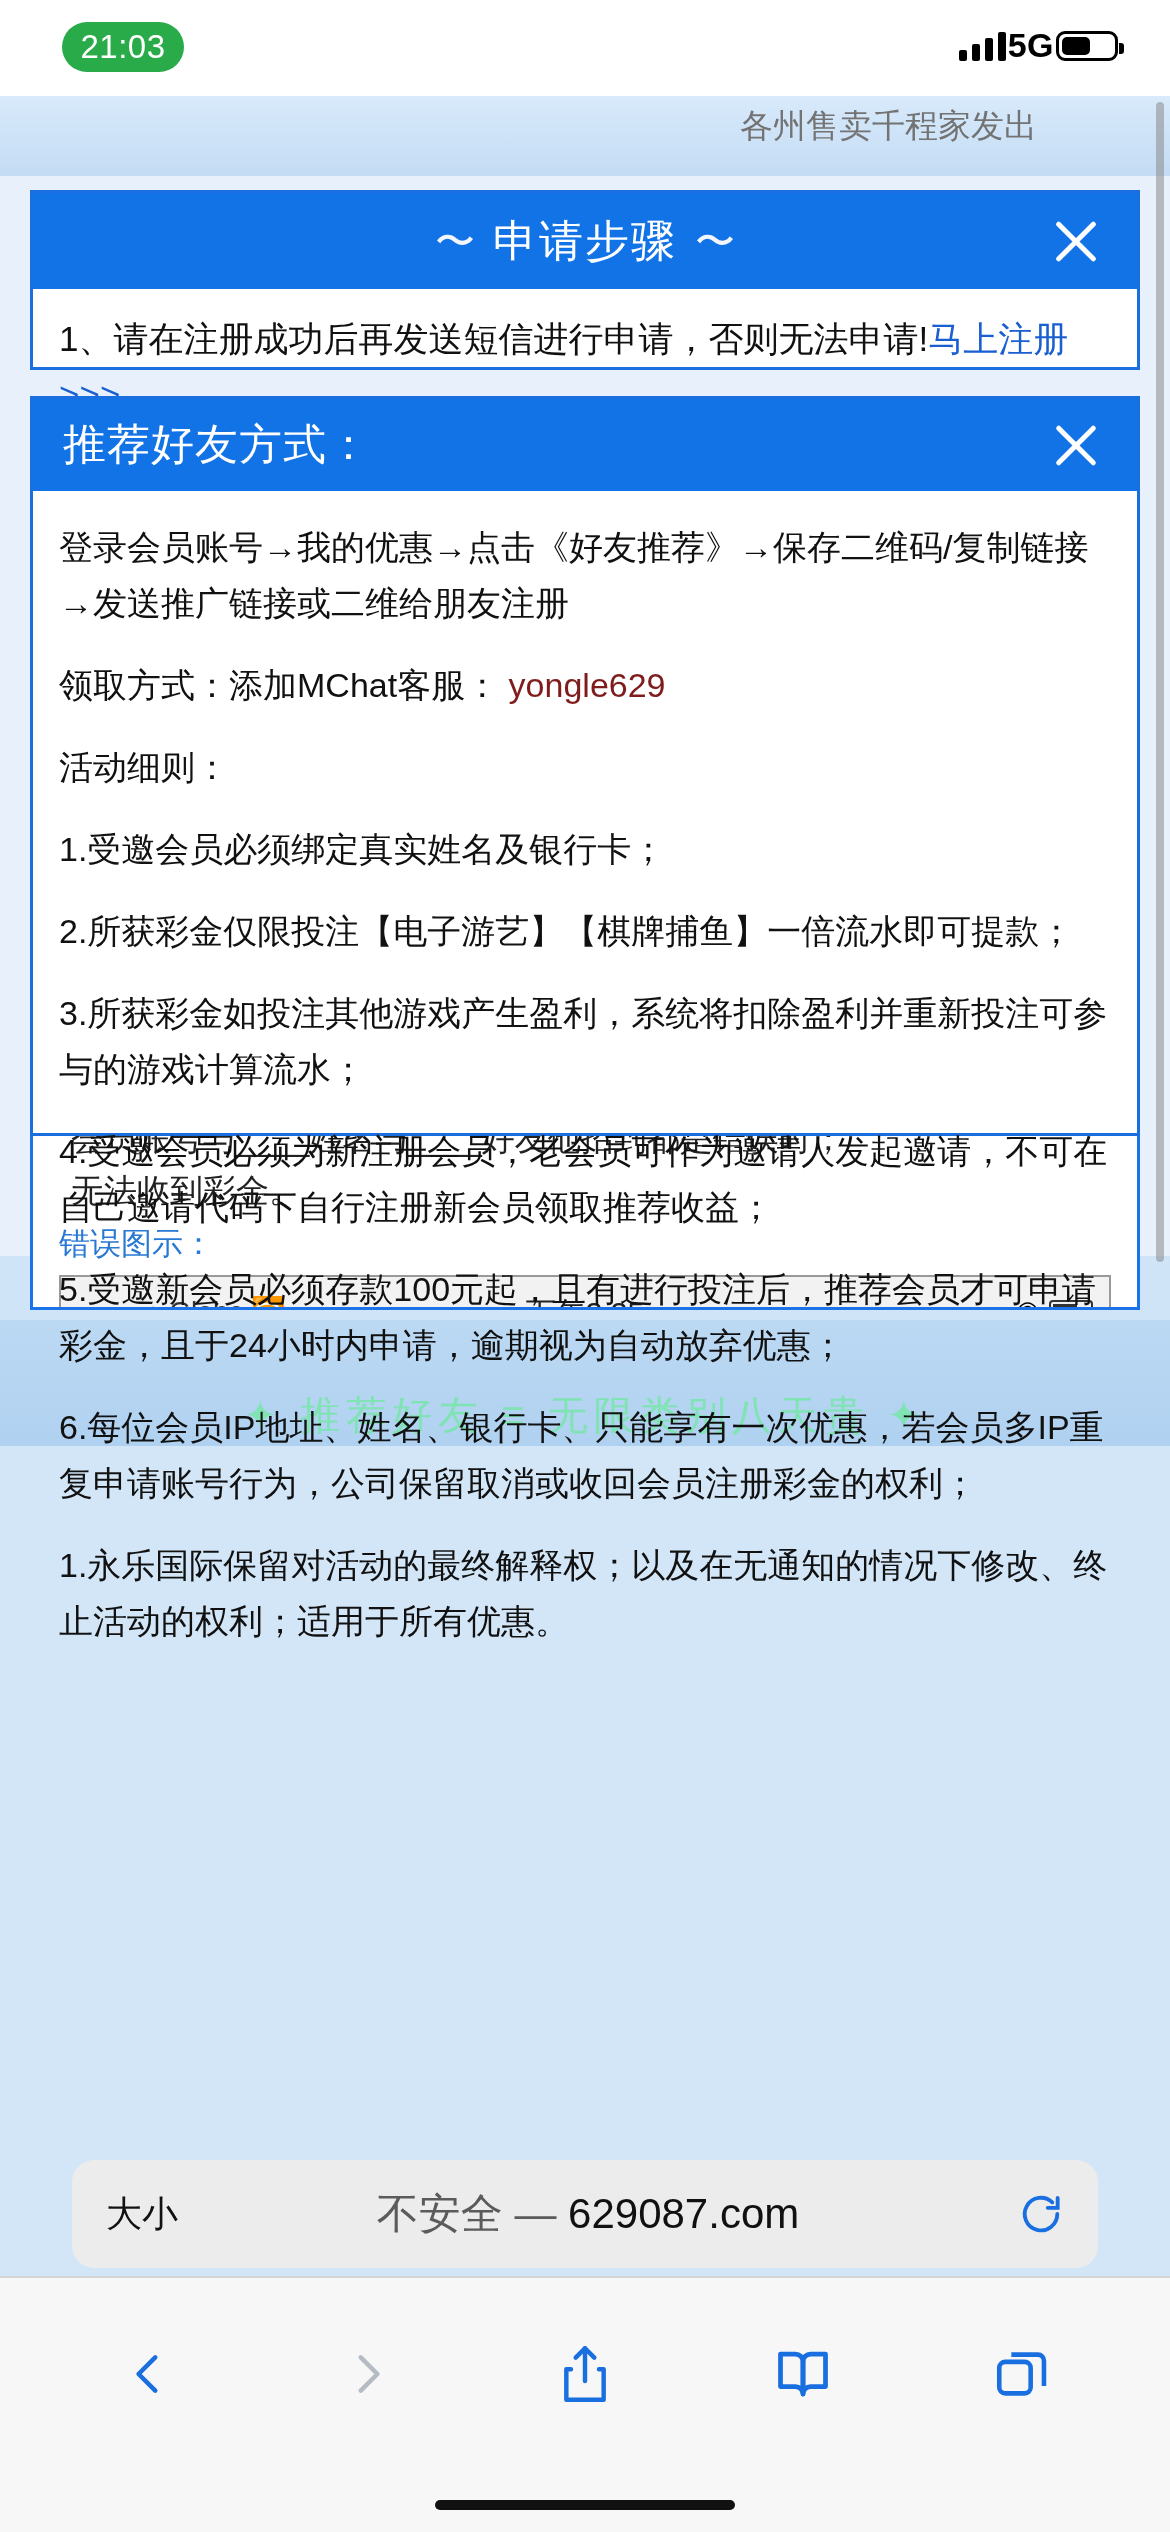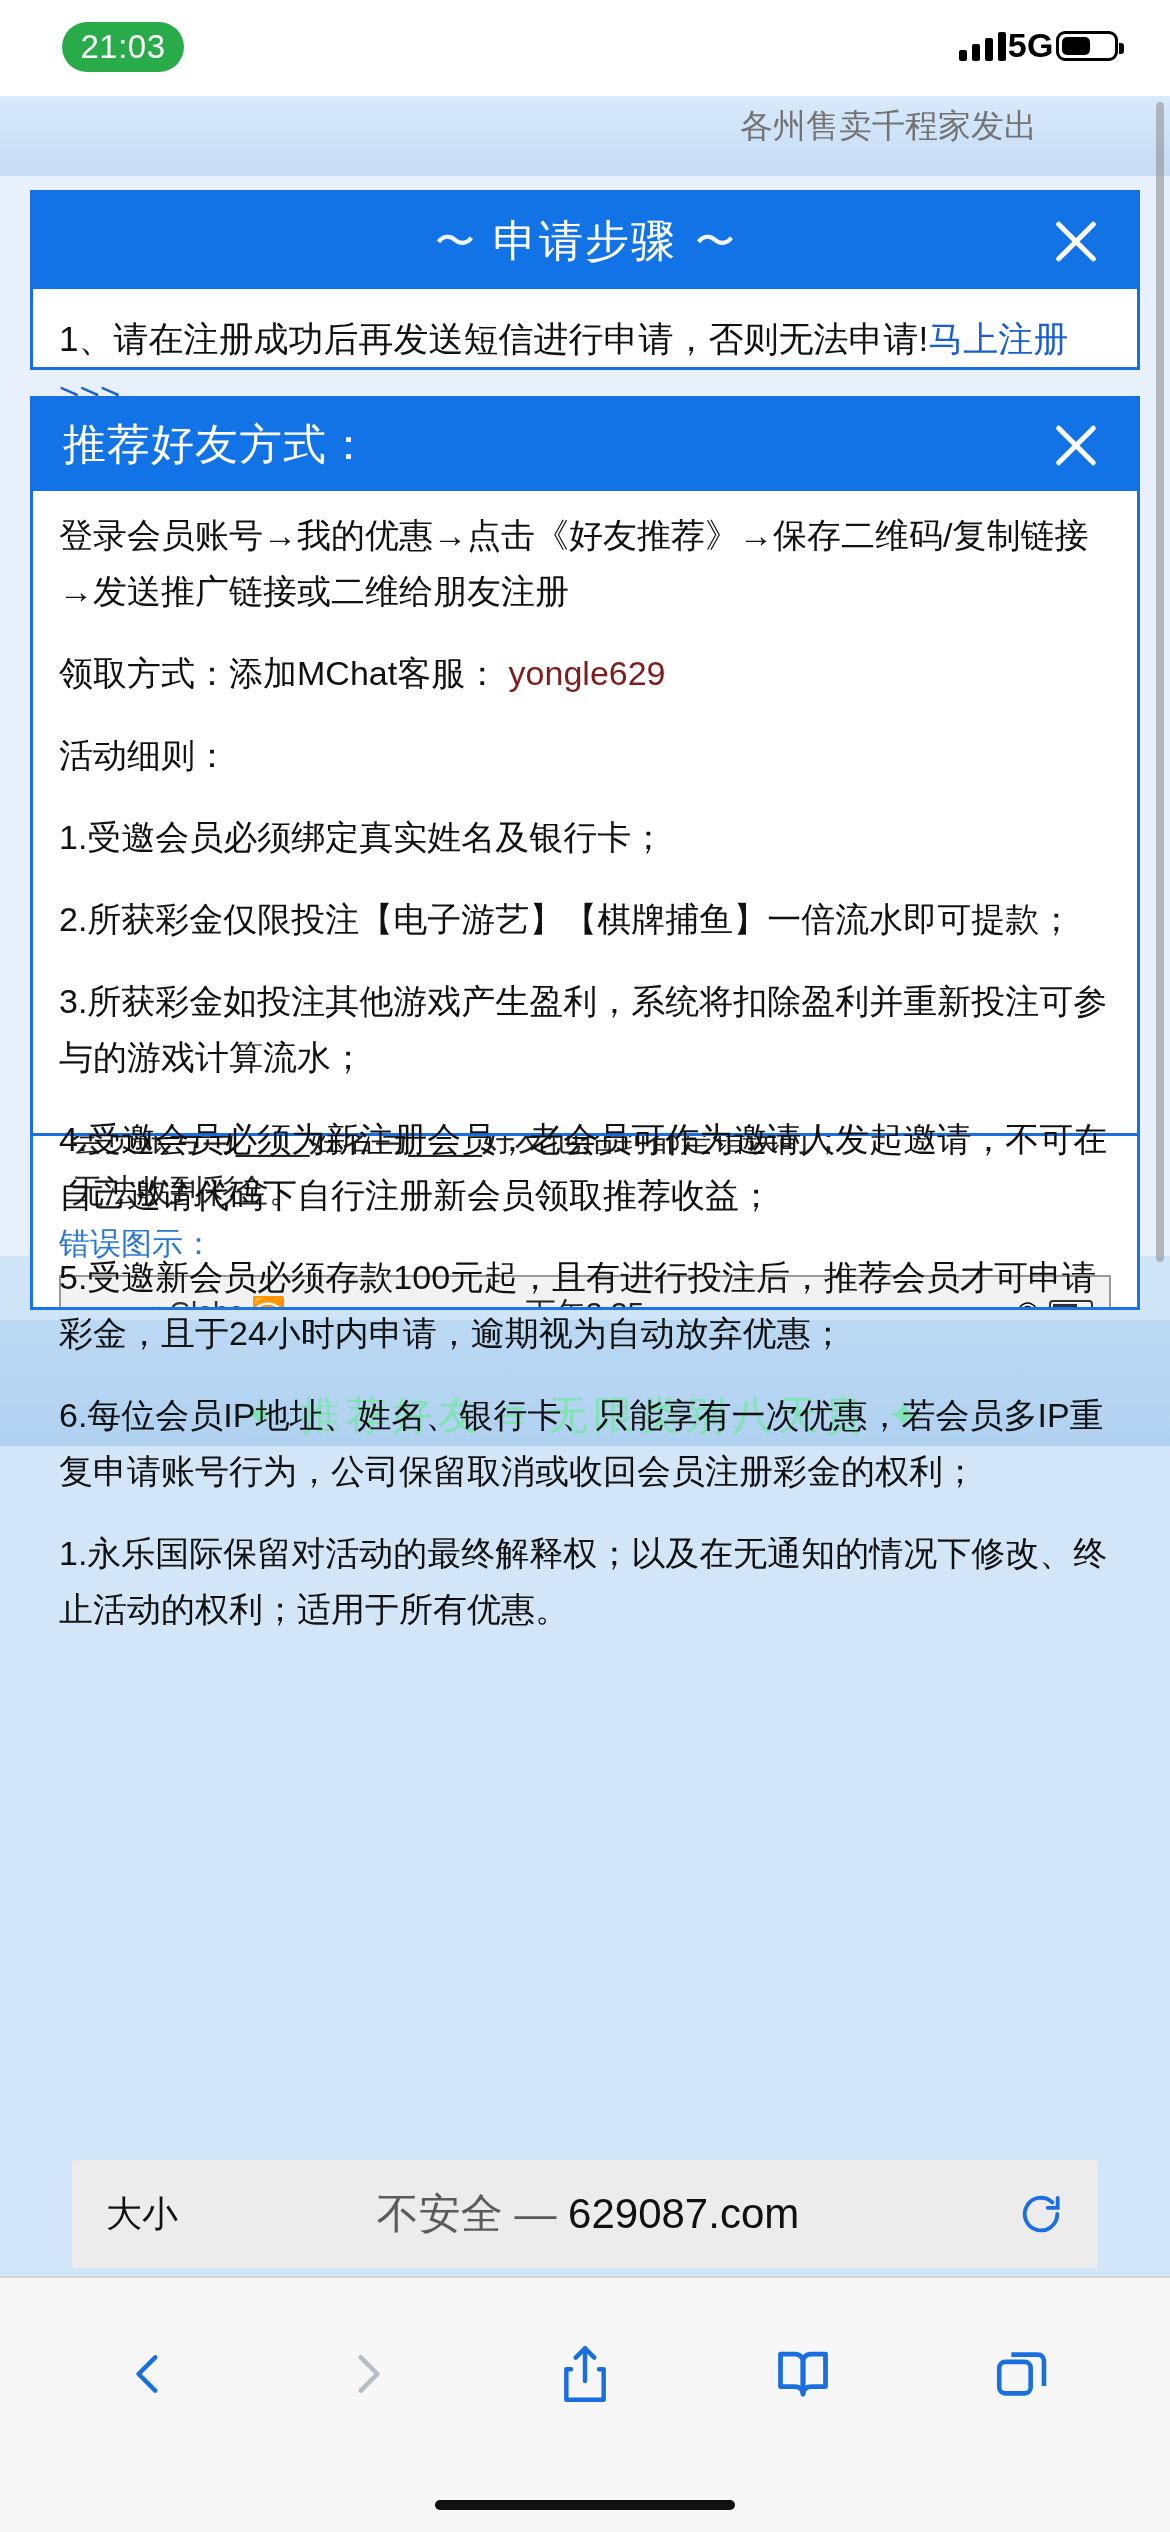--- a/index.html
+++ b/index.html
@@ -142,34 +142,34 @@
   }
   .steps-body a { color: #1a5fd0; text-decoration: none; }
 
   
   #modal-friends { top: 396px; height: 740px; }
   #modal-friends .modal-hdr {
     justify-content: flex-start; padding-left: 30px; height: 92px;
   }
   #modal-friends .modal-hdr .title { font-size: 43px; letter-spacing: 1px; }
   .friends-body {
-    padding: 16px 26px 0 26px; font-size: 34px; color: #111; line-height: 56px;
+    padding: 28px 26px 0 26px; font-size: 34px; color: #111; line-height: 56px;
   }
   .friends-body p { margin-bottom: 26px; }
   .friends-body .lnk { color: #1a3fd8; }
   .friends-body .lnk2 { color: #7f1d1d; }
 
   
   .browser-bar {
     position: absolute; left: 0; bottom: 0; width: 1170px; height: 256px;
     background: #f7f7f7; border-top: 2px solid #d5d5d5;
   }
   .url-field {
     position: absolute; left: 72px; top: -118px; width: 1026px; height: 108px;
-    background: #ececec; border-radius: 4px;
+    background: #ececec; border-radius: 22px;
     display: flex; align-items: center; padding: 0 34px;
   }
   .url-size { font-size: 36px; color: #111; }
   .url-text {
     flex: 1; text-align: center; font-size: 42px; color: #5b5b5b;
     margin-left: -20px;
   }
   .url-text .host { color: #111; }
   .reload {
     width: 46px; height: 46px; position: relative;

